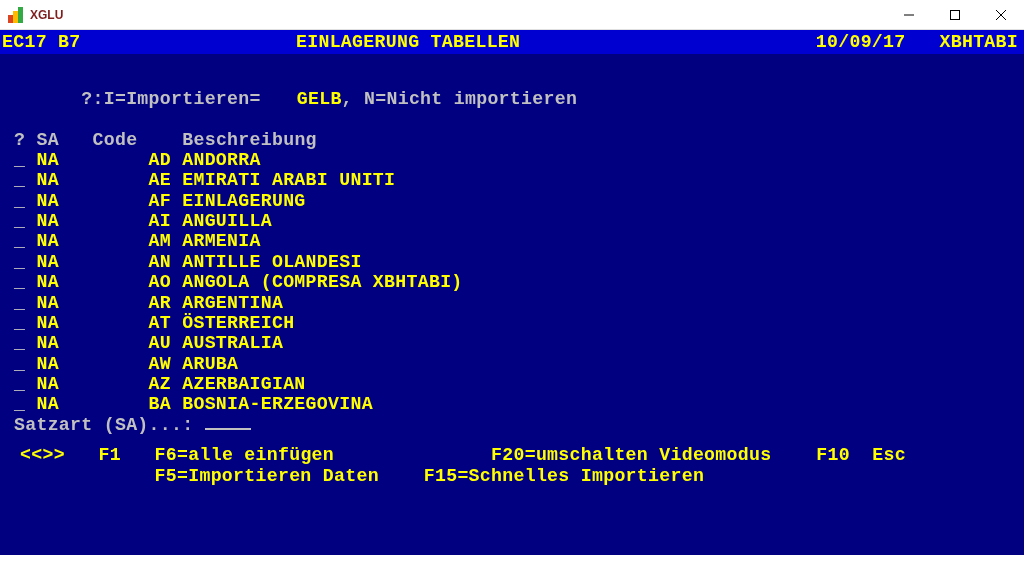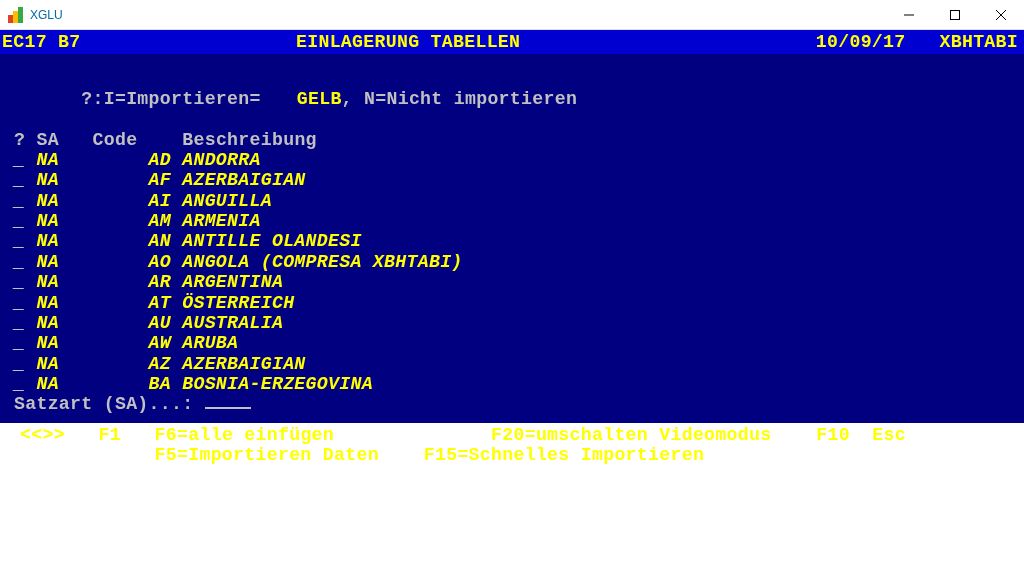--- a/index.html
+++ b/index.html
@@ -15,33 +15,33 @@
   }
   .appicon {
     width: 16px; height: 16px;
     margin-right: 6px;
     position: relative;
   }
   .appicon .bar { position: absolute; width: 5px; bottom: 0; }
   .appicon .b1 { left: 0; height: 8px; background: #d42; }
   .appicon .b2 { left: 5px; height: 12px; background: #fb0; }
   .appicon .b3 { left: 10px; height: 16px; background: #3a4; }
-  .apptitle { font-family: "Segoe UI", sans-serif; font-size: 12px; color: #0369a1; }
+  .apptitle { font-family: "Segoe UI", sans-serif; font-size: 12px; color: #7f1d1d; font-weight: bold; }
   .winbtns { margin-left: auto; display: flex; }
   .winbtn {
     width: 46px; height: 30px;
     display: flex; align-items: center; justify-content: center;
     font-family: "Segoe UI", sans-serif; font-size: 13px;
     color: #000;
   }
   .winbtn svg { width: 10px; height: 10px; }
   
   .terminal {
     width: 1024px;
-    height: 393px;
+    height: 525px;
     background: #000080;
     font-size: 18.2px;
     line-height: 1.12;
     letter-spacing: 0.3px;
     font-weight: bold;
     padding: 0;
   }
   
   .hdr {
     color: #ffff00;
@@ -57,21 +57,21 @@
   .main {
     padding: 14px 10px 4px 14px;
   }
   
   .legend { color: #c0c0c0; }
   .legend .y { color: #ffff00; margin-left: 36px; }
   
   .colhdr { color: #c0c0c0; }
   
   .rows { }
-  .datarow { white-space: pre; font-style: italic; }
+  .datarow { white-space: pre; }
   .datarow .q { color: #c0c0c0; }
   .datarow .d { color: #ffff00; }
   
   .satz { color: #c0c0c0; white-space: pre; }
   .satz .uline { border-bottom: 2px solid #c0c0c0; display: inline-block; width: 46px; height: 14px; vertical-align: baseline; }
   
   .fkeys {
     color: #ffff00;
     padding: 6px 20px;
     white-space: pre;
@@ -118,21 +118,22 @@
     <span class="right">XBHTABI</span>
   </div>
 
   <div class="main">
     <div class="legend ws">
       <span>?:I=Importieren=</span><span class="y">GELB</span><span>, N=Nicht importieren</span>
     </div>
     <div class="colhdr ws"><span>?</span> <span>SA</span>   <span>Code</span>    <span>Beschreibung</span></div>
     <div class="rows" id="rows">
         <div class="datarow"><span class="q">_</span><span class="d"> NA        AD ANDORRA</span></div>
-        <div class="datarow"><span class="q">_</span><span class="d"> NA        AF AZERBAIGIAN</span></div>
+        <div class="datarow"><span class="q">_</span><span class="d"> NA        AE EMIRATI ARABI UNITI</span></div>
+        <div class="datarow"><span class="q">_</span><span class="d"> NA        AF EINLAGERUNG</span></div>
         <div class="datarow"><span class="q">_</span><span class="d"> NA        AI ANGUILLA</span></div>
         <div class="datarow"><span class="q">_</span><span class="d"> NA        AM ARMENIA</span></div>
         <div class="datarow"><span class="q">_</span><span class="d"> NA        AN ANTILLE OLANDESI</span></div>
         <div class="datarow"><span class="q">_</span><span class="d"> NA        AO ANGOLA (COMPRESA XBHTABI)</span></div>
         <div class="datarow"><span class="q">_</span><span class="d"> NA        AR ARGENTINA</span></div>
         <div class="datarow"><span class="q">_</span><span class="d"> NA        AT ÖSTERREICH</span></div>
         <div class="datarow"><span class="q">_</span><span class="d"> NA        AU AUSTRALIA</span></div>
         <div class="datarow"><span class="q">_</span><span class="d"> NA        AW ARUBA</span></div>
         <div class="datarow"><span class="q">_</span><span class="d"> NA        AZ AZERBAIGIAN</span></div>
         <div class="datarow"><span class="q">_</span><span class="d"> NA        BA BOSNIA-ERZEGOVINA</span></div>

